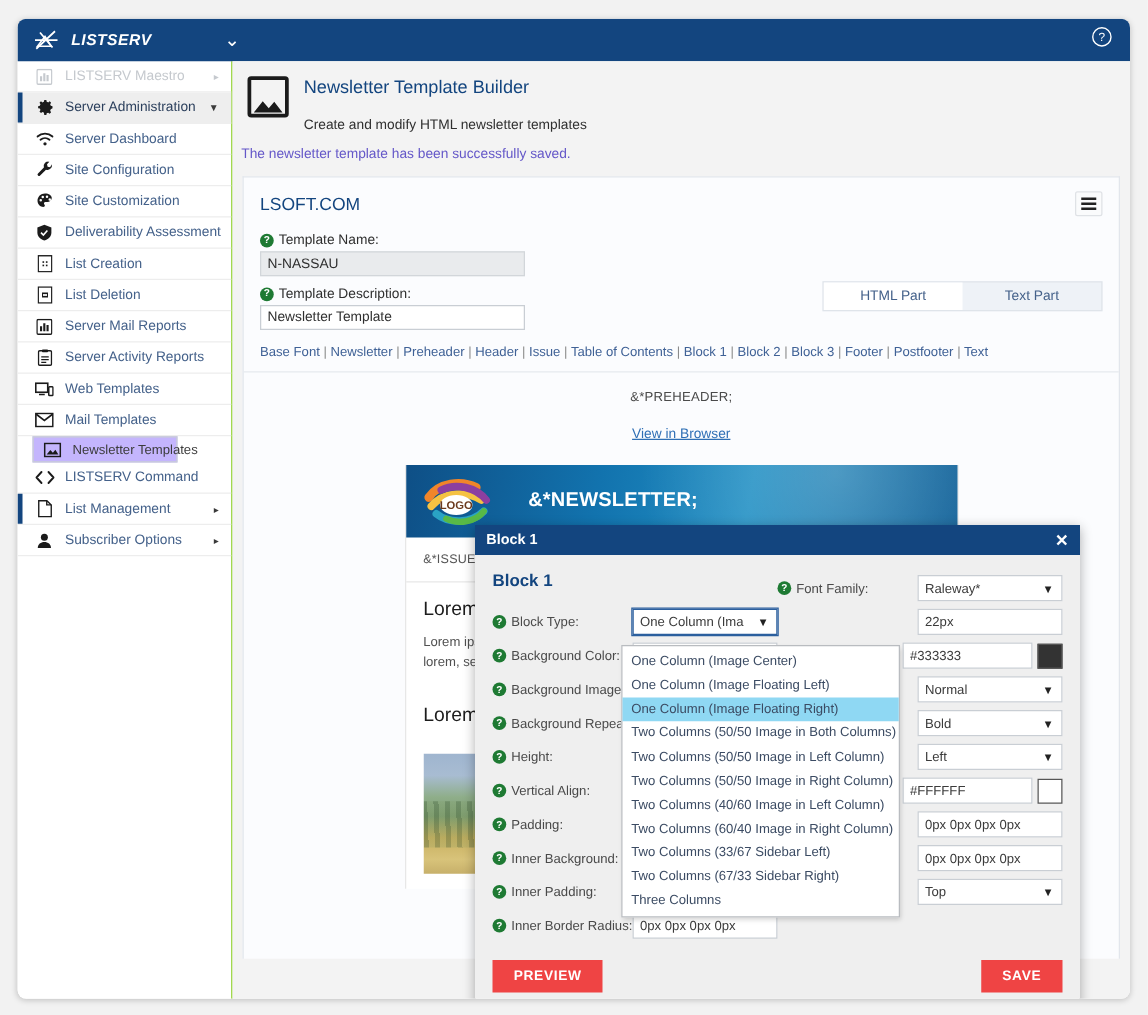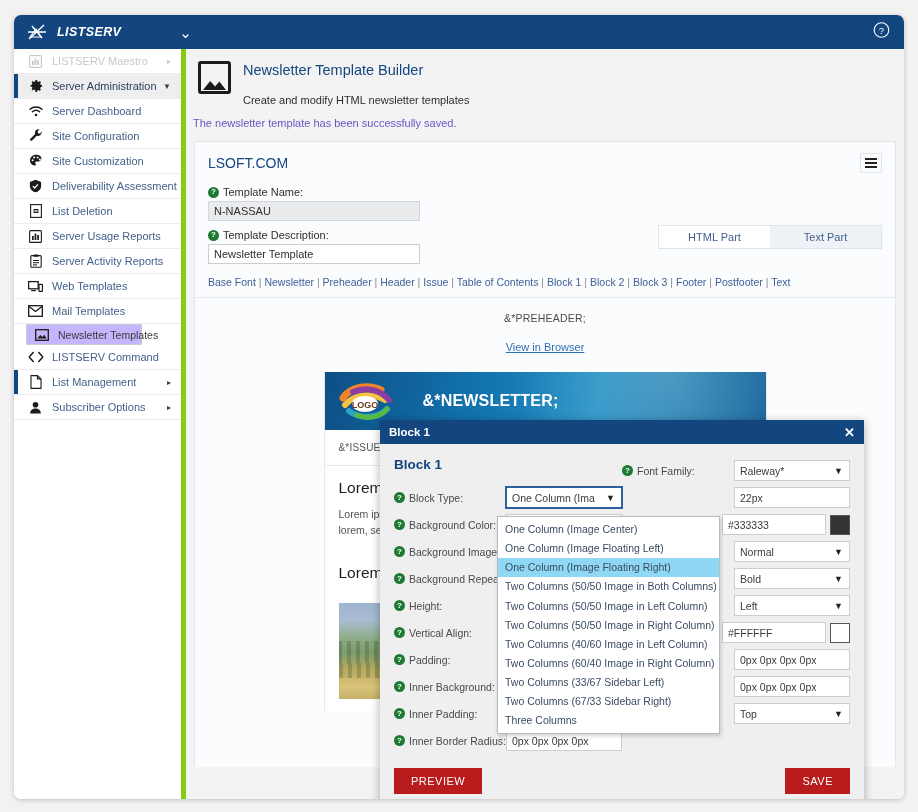--- a/index.html
+++ b/index.html
@@ -54,21 +54,21 @@
     position: absolute;
     right: 14px; top: 50%;
     transform: translateY(-50%);
   }
   
   .body-split { display: flex; height: 750px; }
   
   .sidebar {
     width: 172px;
     background: #ffffff;
-    border-right: 5px solid #84cc16;
+    border-right: 1px solid #84cc16;
     flex: 0 0 172px;
     padding-top: 0;
   }
   .nav-item {
     display: flex; align-items: center;
     height: 25px;
     padding-left: 12px;
     border-bottom: 1px solid #ededed;
     font-size: 11px;
     color: #44618a;
@@ -369,23 +369,23 @@
     white-space: nowrap;
     cursor: pointer;
     line-height: 1.25;
   }
   .dd-opt.highlight { background: #8fd8f3; color: #3b4b63; }
   .modal-actions {
     display: flex; justify-content: space-between;
     padding: 14px 14px 16px 14px;
   }
   .btn {
-    background: #b91c1c;
+    background: #ef4444;
     color: #fff;
-    font-size: 11px; font-weight: normal;
+    font-size: 11px; font-weight: bold;
     letter-spacing: .5px;
     border: none;
     padding: 7px 17px;
     cursor: pointer;
     font-family: "Liberation Sans", sans-serif;
   }
   .right-hidden-labels { visibility: hidden; }
 </style>
 </head>
 <body>
@@ -470,20 +470,31 @@
         <div class="nav-item">
           <span class="nav-ico">
             <svg width="13" height="14" viewBox="0 0 13 14">
                 <path fill="currentColor" d="M6.5.7L.9 2.9v4c0 3.1 2.3 5.6 5.6 6.4 3.3-.8 5.6-3.3 5.6-6.4v-4z"></path>
                 <path d="M3.8 7.1l1.9 1.9 3.2-3.6" stroke="#fff" stroke-width="1.3" fill="none"></path>
               </svg>
           </span>
           <span>Deliverability Assessment</span>
         </div>
 
+        <div class="nav-item">
+          <span class="nav-ico">
+            <svg width="12" height="14" viewBox="0 0 12 14">
+                <rect x="0.6" y="0.6" width="10.8" height="12.8" stroke="currentColor" stroke-width="1.1" fill="none"></rect>
+                <rect x="4" y="5" width="4" height="4" fill="currentColor"></rect>
+                <rect x="5.3" y="4" width="1.4" height="6" fill="#fff"></rect>
+                <rect x="3" y="6.3" width="6" height="1.4" fill="#fff"></rect>
+              </svg>
+          </span>
+          <span>List Creation</span>
+        </div>
 
         <div class="nav-item">
           <span class="nav-ico">
             <svg width="12" height="14" viewBox="0 0 12 14">
                 <rect x="0.6" y="0.6" width="10.8" height="12.8" stroke="currentColor" stroke-width="1.1" fill="none"></rect>
                 <rect x="3.6" y="5" width="4.8" height="4" fill="currentColor"></rect>
                 <rect x="4.4" y="6.3" width="3.2" height="1.4" fill="#fff"></rect>
               </svg>
           </span>
           <span>List Deletion</span>
@@ -491,21 +502,21 @@
 
         <div class="nav-item">
           <span class="nav-ico">
             <svg width="13" height="13" viewBox="0 0 13 13">
                 <rect x="0.6" y="0.6" width="11.8" height="11.8" rx="1" stroke="currentColor" stroke-width="1.1" fill="none"></rect>
                 <rect x="3" y="6" width="1.7" height="4" fill="currentColor"></rect>
                 <rect x="5.6" y="3.6" width="1.7" height="6.4" fill="currentColor"></rect>
                 <rect x="8.2" y="5" width="1.7" height="5" fill="currentColor"></rect>
               </svg>
           </span>
-          <span>Server Usage Reports</span>
+          <span>Server Mail Reports</span>
         </div>
 
         <div class="nav-item">
           <span class="nav-ico">
             <svg width="12" height="14" viewBox="0 0 12 14">
                 <rect x="0.8" y="1.6" width="10.4" height="11.6" rx="1" stroke="currentColor" stroke-width="1.1" fill="none"></rect>
                 <rect x="3.6" y="0.5" width="4.8" height="2.3" rx=".6" fill="currentColor"></rect>
                 <rect x="3" y="6" width="6" height="1" fill="currentColor"></rect>
                 <rect x="3" y="8.2" width="6" height="1" fill="currentColor"></rect>
                 <rect x="3" y="10.4" width="4" height="1" fill="currentColor"></rect>

